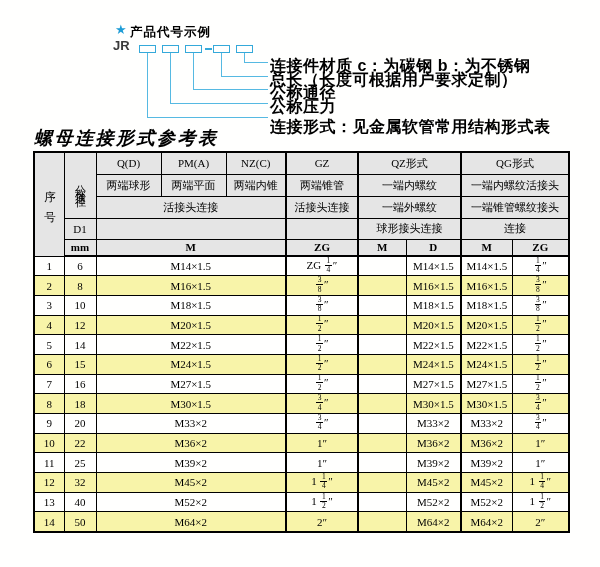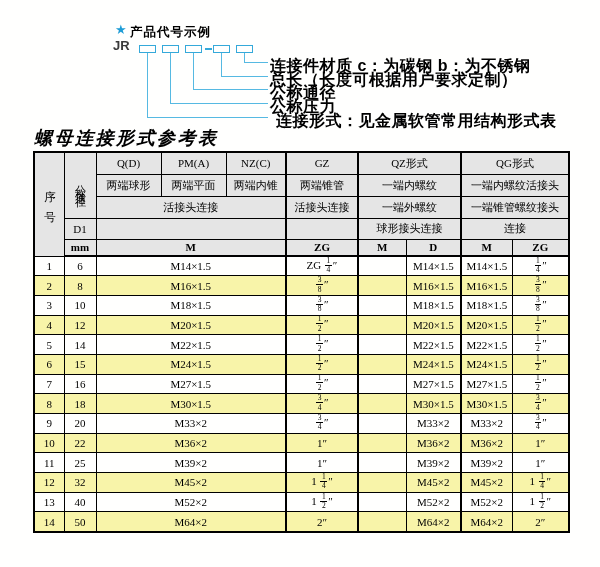--- a/index.html
+++ b/index.html
@@ -61,21 +61,21 @@
     <div class="cline" style="left:193px; top:89px; width:75px; height:1px;"></div>
     <div class="cline" style="left:170px; top:53px; width:1px; height:51px;"></div>
     <div class="cline" style="left:170px; top:103px; width:98px; height:1px;"></div>
     <div class="cline" style="left:147px; top:53px; width:1px; height:65px;"></div>
     <div class="cline" style="left:147px; top:117px; width:121px; height:1px;"></div>
 
     <div class="d-label" style="top:56px;">连接件材质  c：为碳钢  b：为不锈钢</div>
     <div class="d-label" style="top:70px;">总长（长度可根据用户要求定制）</div>
     <div class="d-label" style="top:83px;">公称通径</div>
     <div class="d-label" style="top:97px;">公称压力</div>
-    <div class="d-label" style="top:111px;margin-left:6px;">连接形式：见金属软管常用结构形式表</div>
+    <div class="d-label" style="top:117px;">连接形式：见金属软管常用结构形式表</div>
   </div>
 
   <div class="t-title">螺母连接形式参考表</div>
 
   <table>
     <colgroup>
       <col style="width:30px">
         <col style="width:32px">
         <col style="width:65px">
         <col style="width:65px">

